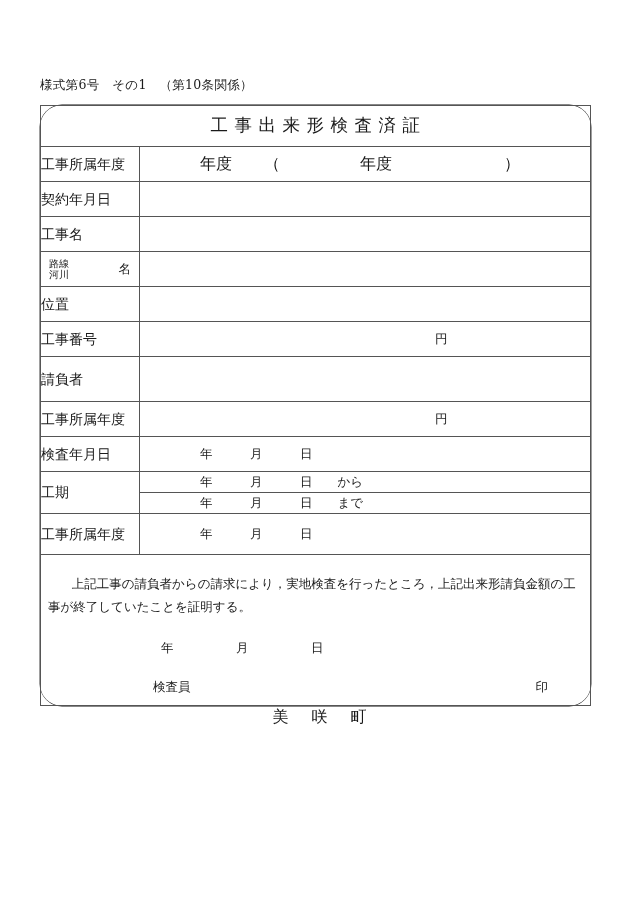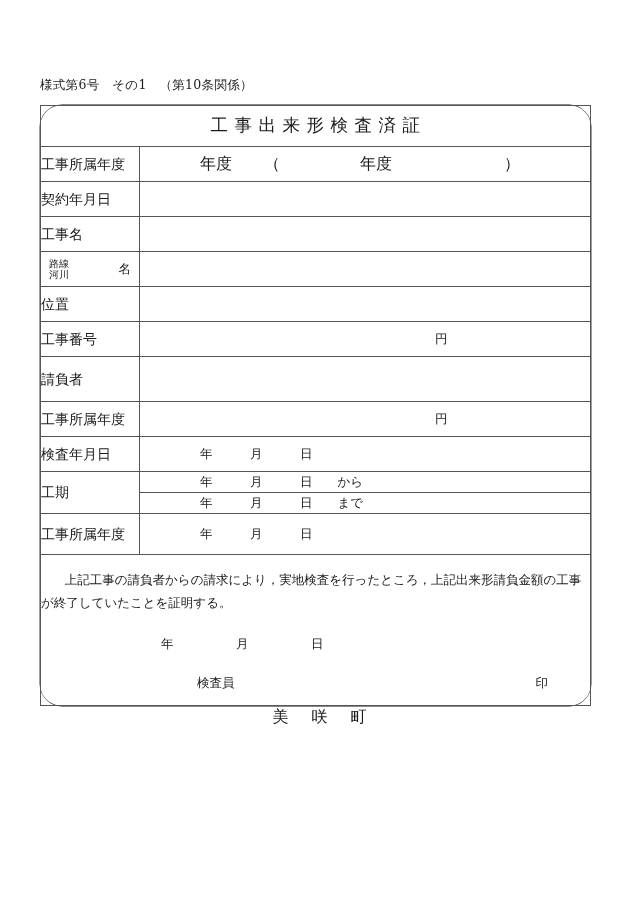--- a/index.html
+++ b/index.html
@@ -152,34 +152,33 @@
   
   .statement-cell {
     height: 150px;
     vertical-align: top;
     padding: 24px 22px 0 22px;
   }
   .statement-text {
     font-size: 12.5px;
     line-height: 1.85;
     text-indent: 1.9em;
-    margin: 0;
+    margin: 7px;
   }
   .statement-date {
     margin: 22px 0 0 0;
     padding-left: 120px;
     white-space: pre;
     font-size: 12.5px;
   }
   .sign-row {
     display: flex;
     margin-top: 22px;
     padding: 0 42px 0 112px;
     font-size: 12.5px;
-    margin-left: 44px;
   }
   .sign-row .inspector { white-space: pre; }
   .sign-row .spacer { flex: 1 1 auto; }
   .sign-row .seal { white-space: pre; }
 
   
   .footer-town {
     position: absolute;
     left: 0;
     top: 707px;

